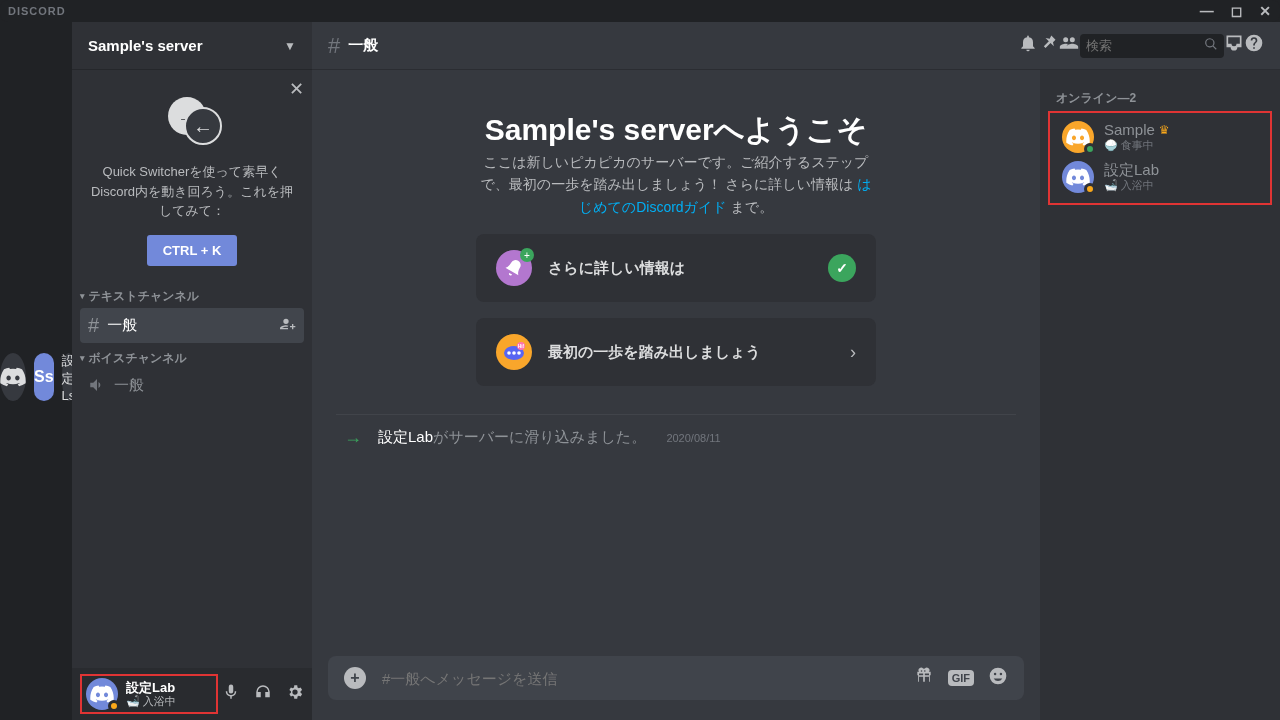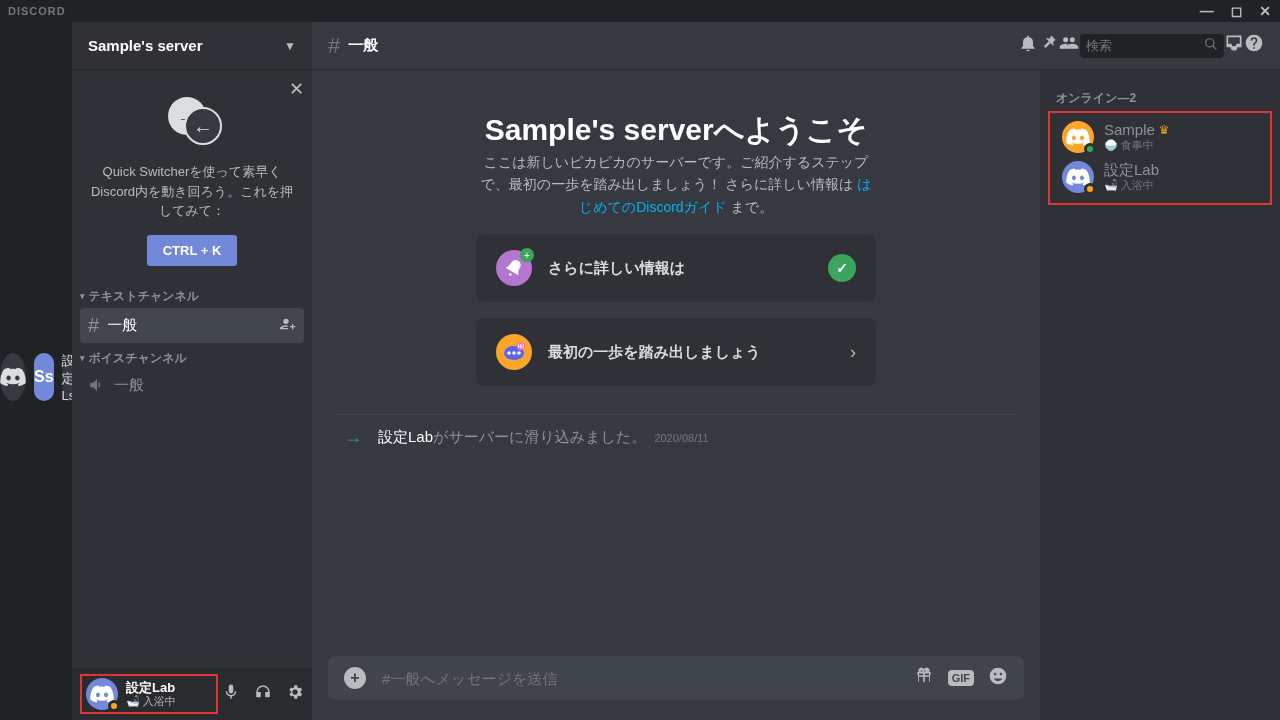--- a/index.html
+++ b/index.html
@@ -69,21 +69,21 @@
 .step-icon-wrap { width: 36px; height: 36px; border-radius: 50%; position: relative; display: flex; align-items: center; justify-content: center; font-size: 18px; color: #fff; }
 .step-icon-plus { position: absolute; top: -2px; right: -2px; width: 14px; height: 14px; background: #3ba55d; border-radius: 50%; display: flex; align-items: center; justify-content: center; font-size: 10px; color: #fff; }
 .step-label { flex: 1; font-size: 15px; font-weight: 600; color: #dcddde; }
 .step-check { width: 28px; height: 28px; border-radius: 50%; background: #3ba55d; display: flex; align-items: center; justify-content: center; color: #fff; font-size: 14px; font-weight: 700; }
 .step-chev { color: #b9bbbe; font-size: 18px; }
 .divider-line { width: 100%; max-width: 680px; height: 1px; background: rgba(255,255,255,0.06); margin-top: 28px; }
 .sys-msg { width: 100%; max-width: 680px; display: flex; align-items: center; gap: 16px; padding: 12px 8px; }
 .sys-arrow { color: #3ba55d; font-size: 18px; }
 .sys-text { font-size: 15px; color: #8e9297; }
 .sys-text .u { color: #fff; }
-.sys-date { font-size: 11px; color: #72767d; margin-left: 4px; }
+.sys-date { font-size: 11px; color: #72767d; margin-left: 16px; }
 .composer-wrap { padding: 0 16px 20px 16px; }
 .composer { background: #40444b; border-radius: 8px; height: 44px; display: flex; align-items: center; padding: 0 16px; gap: 16px; }
 .comp-plus { width: 22px; height: 22px; border-radius: 50%; background: #b9bbbe; color: #40444b; display: flex; align-items: center; justify-content: center; font-size: 16px; font-weight: 700; cursor: pointer; }
 .composer input { flex: 1; background: transparent; border: none; outline: none; color: #dcddde; font-size: 15px; }
 .comp-icons { display: flex; gap: 14px; color: #b9bbbe; align-items: center; }
 .comp-icons > * { cursor: pointer; font-size: 18px; }
 .gif-badge { font-size: 11px; font-weight: 800; background: #b9bbbe; color: #40444b; padding: 2px 4px; border-radius: 4px; }
 .member-col { width: 240px; background: #2f3136; padding: 16px 8px; }
 .mem-box { border: 2px solid #e03434; padding: 4px 4px 6px 4px; }
 .mem-header { font-size: 12px; font-weight: 600; color: #8e9297; padding: 4px 8px; }

